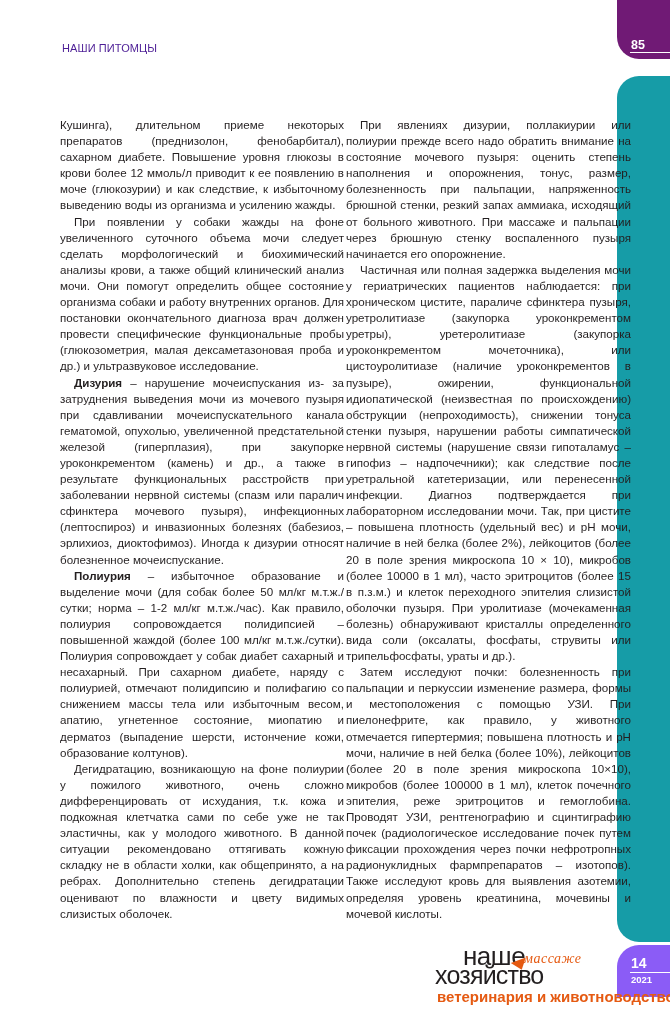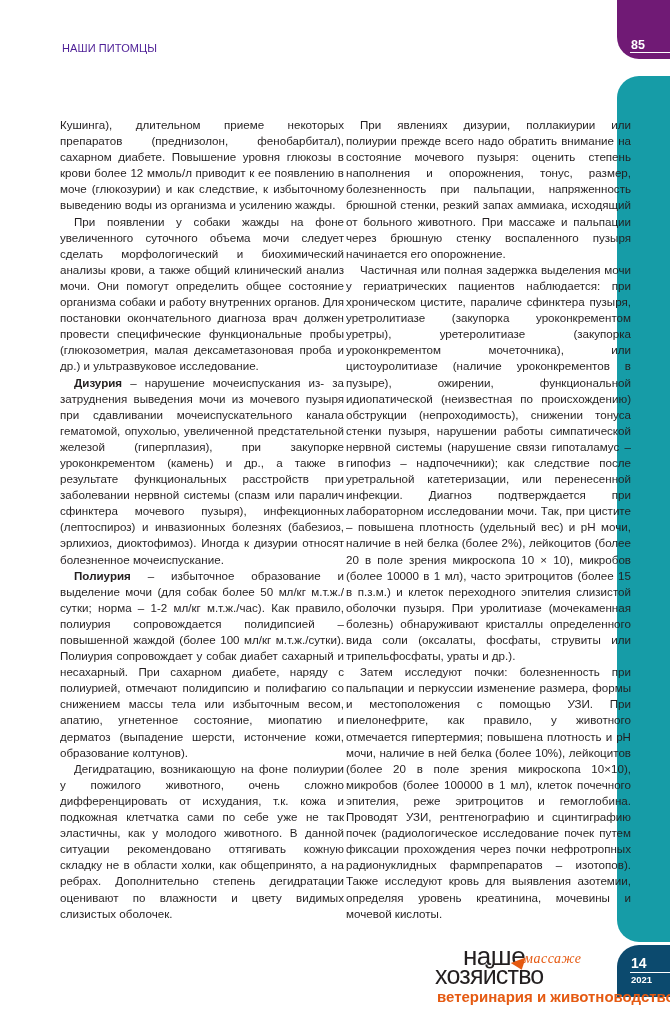--- a/index.html
+++ b/index.html
@@ -21,21 +21,21 @@
   }
   .tab-top .line {
     position: absolute; left: 13px; top: 52px; right: 0; height: 1px; background: #ffffff;
   }
   .tab-mid {
     position: absolute; left: 617px; top: 76px; width: 53px; height: 866px;
     background: #169ca7; border-top-left-radius: 22px; border-bottom-left-radius: 22px;
   }
   .tab-bottom {
     position: absolute; left: 617px; top: 945px; width: 53px; height: 52px;
-    background: #0c4a6e; border-top-left-radius: 22px;
+    background: #8b5cf6; border-top-left-radius: 22px;
   }
   .tab-bottom .issue {
     position: absolute; left: 14px; top: 10px; font-weight: bold; font-size: 14px; color: #ffffff;
   }
   .tab-bottom .line {
     position: absolute; left: 13px; top: 27px; right: 0; height: 1px; background: #ffffff;
   }
   .tab-bottom .year {
     position: absolute; left: 14px; top: 29px; font-weight: bold; font-size: 9.5px; color: #ffffff;
   }

